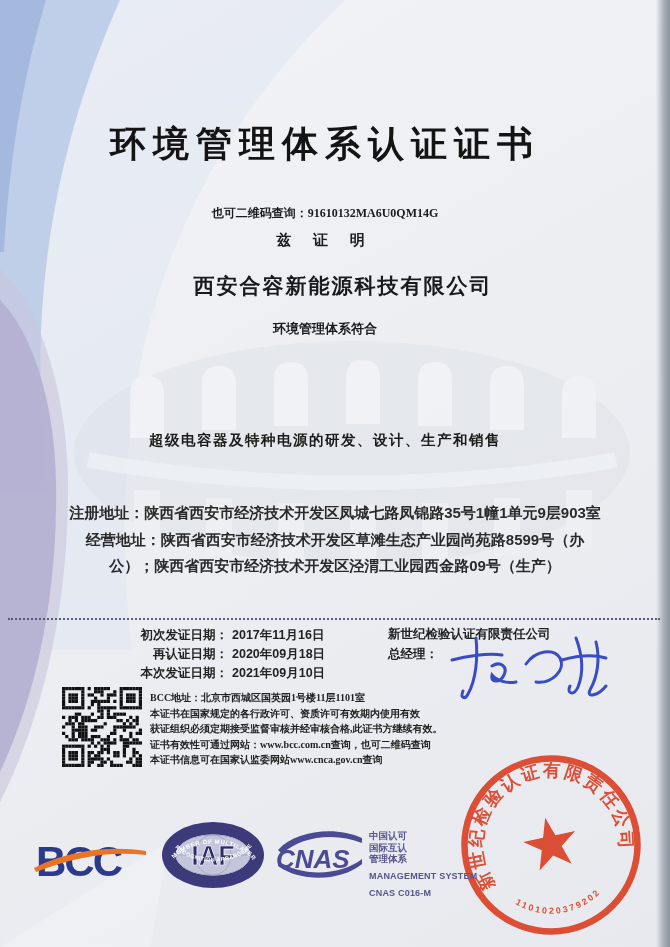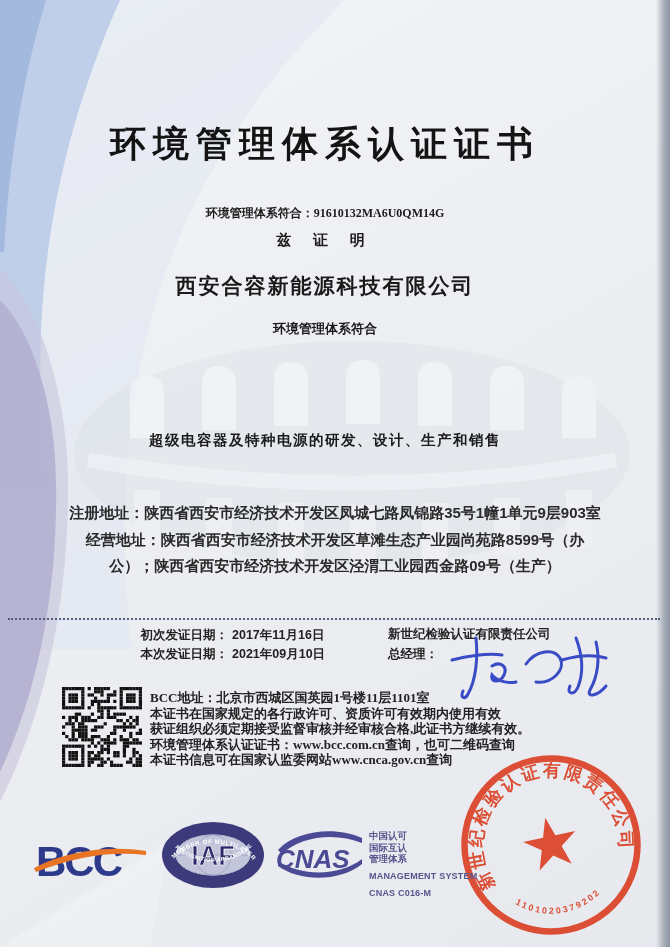--- a/index.html
+++ b/index.html
@@ -23,21 +23,21 @@
   #cert-title{
     top:120px;font-family:"Liberation Serif","DejaVu Serif",serif;
     font-size:36px;font-weight:600;letter-spacing:7px;color:#141414;
   }
   .serif-b{font-family:"Liberation Serif","DejaVu Serif",serif;font-weight:bold;}
   #reg-line{top:189px;font-size:12px;}
   #credit-line{top:205px;font-size:12px;}
   #certify-line{top:231px;font-size:15px;letter-spacing:9px;font-weight:bold;
     font-family:"Liberation Serif","DejaVu Serif",serif;}
   #company-name{top:272px;font-size:21px;letter-spacing:2px;font-weight:600;
-    font-family:"Liberation Serif","DejaVu Serif",serif;color:#1a1a1a;}
+    font-family:"Liberation Serif","DejaVu Serif",serif;color:#1a1a1a;padding-left:18px;}
   #conform-line{top:320px;font-size:13px;}
   #standard-line{top:348px;font-size:13px;}
   #scope-line{top:431px;font-size:14.5px;letter-spacing:1.5px;}
   
   #addresses{
     top:500px;left:65px;width:540px;text-align:center;
     font-size:15px;font-weight:bold;line-height:1.78;color:#2a2a2a;
   }
   
   #separator{top:618px;left:8px;width:652px;border-top:2px dotted #565b80;height:0;}
@@ -48,21 +48,21 @@
   #dates .val{margin-left:4px;}
   
   #issuer{top:626px;left:388px;font-size:12.5px;font-weight:bold;color:#222;}
   #issuer .signer{margin-top:3px;font-family:Liberation Serif, serif;}
   #signature{left:430px;top:630px;pointer-events:none;}
   
   #qr{left:62px;top:687px;}
   #notes{
     top:690px;left:150px;width:400px;
     font-family:"Liberation Serif","DejaVu Serif",serif;
-    font-size:13px;font-weight:bold;line-height:15.6px;color:#222;
+    font-size:10px;font-weight:bold;line-height:15.6px;color:#222;
   }
   
   #seal{left:458px;top:752px;transform:rotate(-12deg);opacity:.93;}
   
   #logo-bcc{left:34px;top:834px;}
   #logo-iaf{left:160px;top:820px;}
   #logo-cnas-mark{left:274px;top:828px;}
   #cnas-text{
     left:369px;top:830px;font-size:9.5px;line-height:11.5px;color:#56558e;
     font-weight:bold;
@@ -105,21 +105,21 @@
       <rect x="494" y="152" width="26" height="58"></rect>
     </g>
   </svg>
 
   <div id="right-strip" class="abs"></div>
 
   <div id="cert-title" class="abs center">环境管理体系认证证书</div>
 
 
   <div id="credit-line" class="abs center serif-b">
-    <span>环境管理体系符合：</span><span>91610132MA6U0QM14G</span>
+    <span>也可二维码查询：</span><span>91610132MA6U0QM14G</span>
   </div>
 
   <div id="certify-line" class="abs center">兹 证 明</div>
 
   <div id="company-name" class="abs center">西安合容新能源科技有限公司</div>
 
   <div id="conform-line" class="abs center serif-b">环境管理体系符合</div>
 
 
   <div id="scope-line" class="abs center serif-b">超级电容器及特种电源的研发、设计、生产和销售</div>
@@ -128,20 +128,24 @@
     <span>注册地址：</span><span>陕西省西安市经济技术开发区凤城七路凤锦路35号1幢1单元9层903室</span><br>
     <span>经营地址：</span><span>陕西省西安市经济技术开发区草滩生态产业园尚苑路8599号（办公）；陕西省西安市经济技术开发区泾渭工业园西金路09号（生产）</span>
   </div>
 
   <div id="separator" class="abs"></div>
 
   <div id="dates" class="abs">
     <div class="row">
       <span class="lbl">初次发证日期：</span>
       <span class="val">2017年11月16日</span>
+    </div>
+    <div class="row">
+      <span class="lbl">再认证日期：</span>
+      <span class="val">2020年09月18日</span>
     </div>
     <div class="row">
       <span class="lbl">本次发证日期：</span>
       <span class="val">2021年09月10日</span>
     </div>
   </div>
 
   <div id="issuer" class="abs">
     <div>新世纪检验认证有限责任公司</div>
     <div class="signer">总经理：</div>
@@ -470,21 +474,21 @@
       <rect x="3" y="24" width="1" height="1" fill="#111"></rect>
       <rect x="4" y="24" width="1" height="1" fill="#111"></rect>
       <rect x="5" y="24" width="1" height="1" fill="#111"></rect>
       <rect x="6" y="24" width="1" height="1" fill="#111"></rect>
     </svg>
 
   <div id="notes" class="abs">
     <div>BCC地址：北京市西城区国英园1号楼11层1101室</div>
     <div>本证书在国家规定的各行政许可、资质许可有效期内使用有效</div>
     <div>获证组织必须定期接受监督审核并经审核合格,此证书方继续有效。</div>
-    <div>环境管理体系认证证书：www.bcc.com.cn查询，也可二维码查询</div>
+    <div>证书有效性可通过网站：www.bcc.com.cn查询，也可二维码查询</div>
     <div>本证书信息可在国家认监委网站www.cnca.gov.cn查询</div>
   </div>
 
   <svg id="seal" class="abs" width="186" height="186" viewBox="0 0 200 200">
     <defs>
       <path id="sealTopArc" d="M32.9,131.3 A74,74 0 1 1 167.1,131.3" fill="none"></path>
       <path id="sealBottomArc" d="M47.7,152.3 A74,74 0 0 0 152.3,152.3" fill="none"></path>
     </defs>
     <circle cx="100" cy="100" r="93" fill="none" stroke="#dc4327" stroke-width="7"></circle>
     <text font-size="19" fill="#dc4327" letter-spacing="3" font-family="Liberation Serif, DejaVu Serif, serif" font-weight="bold">

